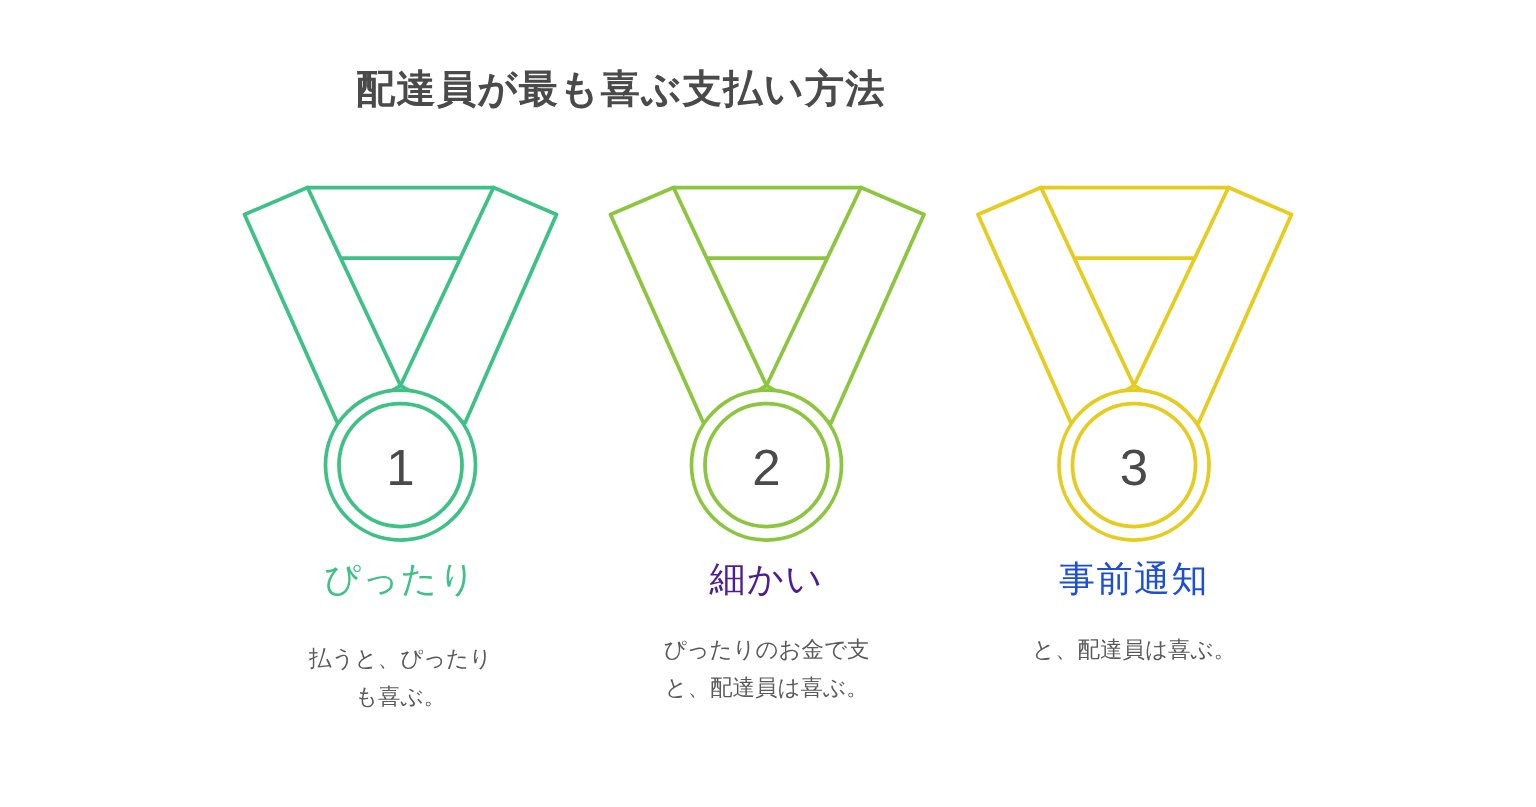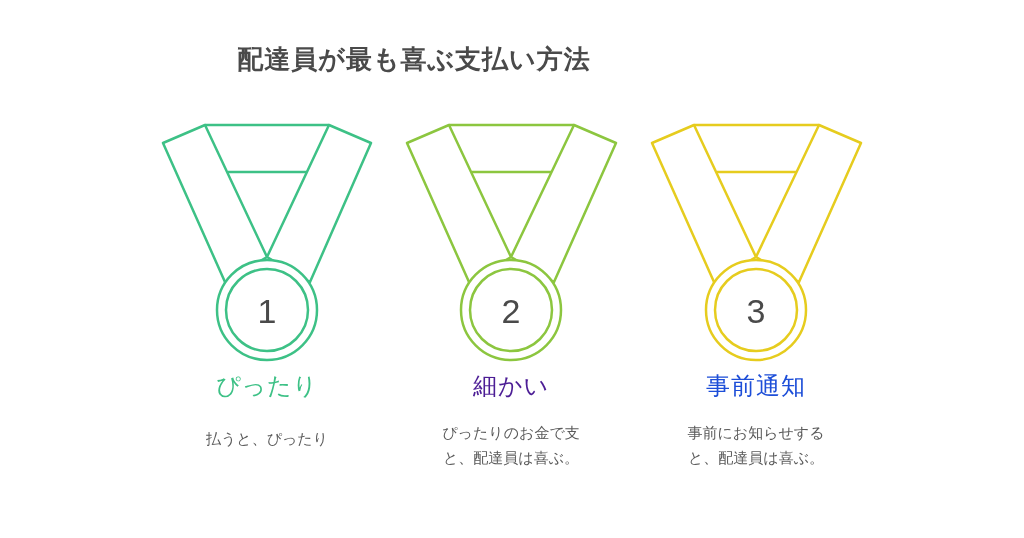--- a/index.html
+++ b/index.html
@@ -43,25 +43,25 @@
     <line x1="717" y1="172" x2="797" y2="172"></line>
     <circle cx="756" cy="310" r="50" fill="#ffffff"></circle>
     <circle cx="756" cy="310" r="41"></circle>
   </g>
   <text x="756" y="323" text-anchor="middle" font-family="Liberation Sans, sans-serif" font-size="34" fill="#4a4a4a">3</text>
 </svg>
 
 <div class="item-title" style="left:157px;color:#3dc186;">ぴったり</div>
 <div class="item-desc" style="left:167px;top:427px;">
   <div>払うと、ぴったり</div>
+  <div>も喜ぶ。</div>
 </div>
 
 <div class="item-title" style="left:401px;color:#4c1d95;">細かい</div>
 <div class="item-desc" style="left:411px;top:421px;">
   <div>ぴったりのお金で支</div>
   <div>と、配達員は喜ぶ。</div>
 </div>
 
 <div class="item-title" style="left:646px;color:#1d4ed8;">事前通知</div>
 <div class="item-desc" style="left:656px;top:421px;">
-  <div>事前にお知らせする</div>
   <div>と、配達員は喜ぶ。</div>
 </div>
 
 </body></html>

